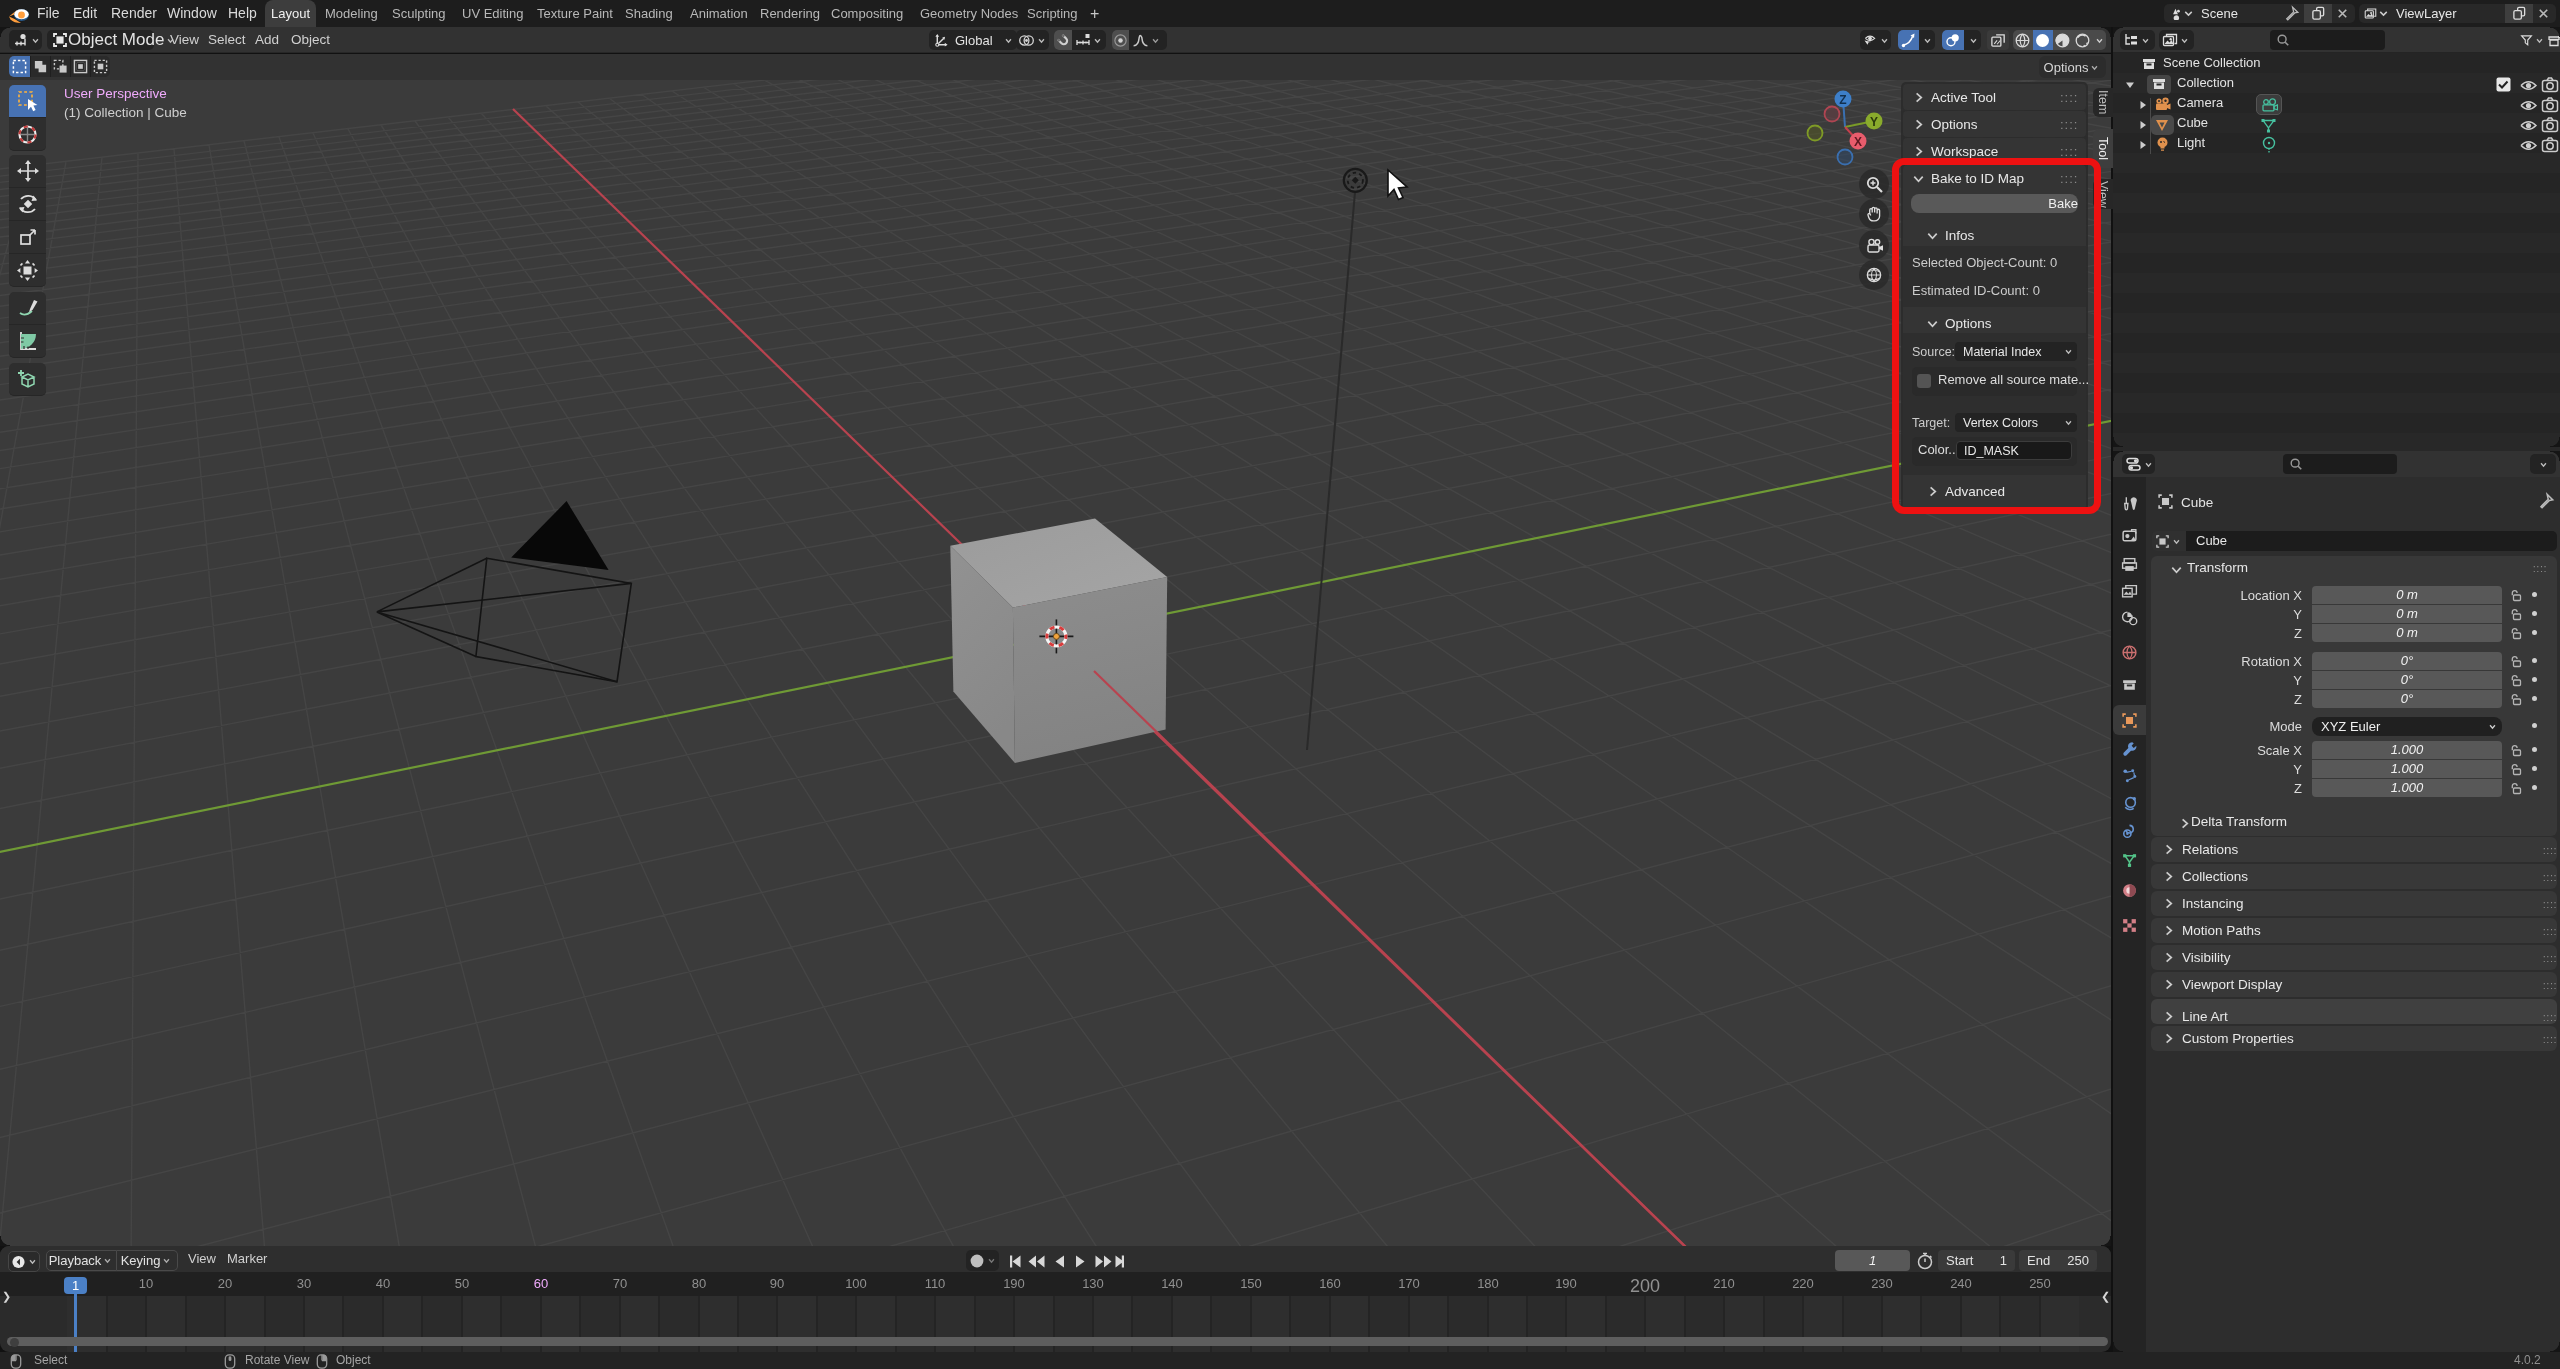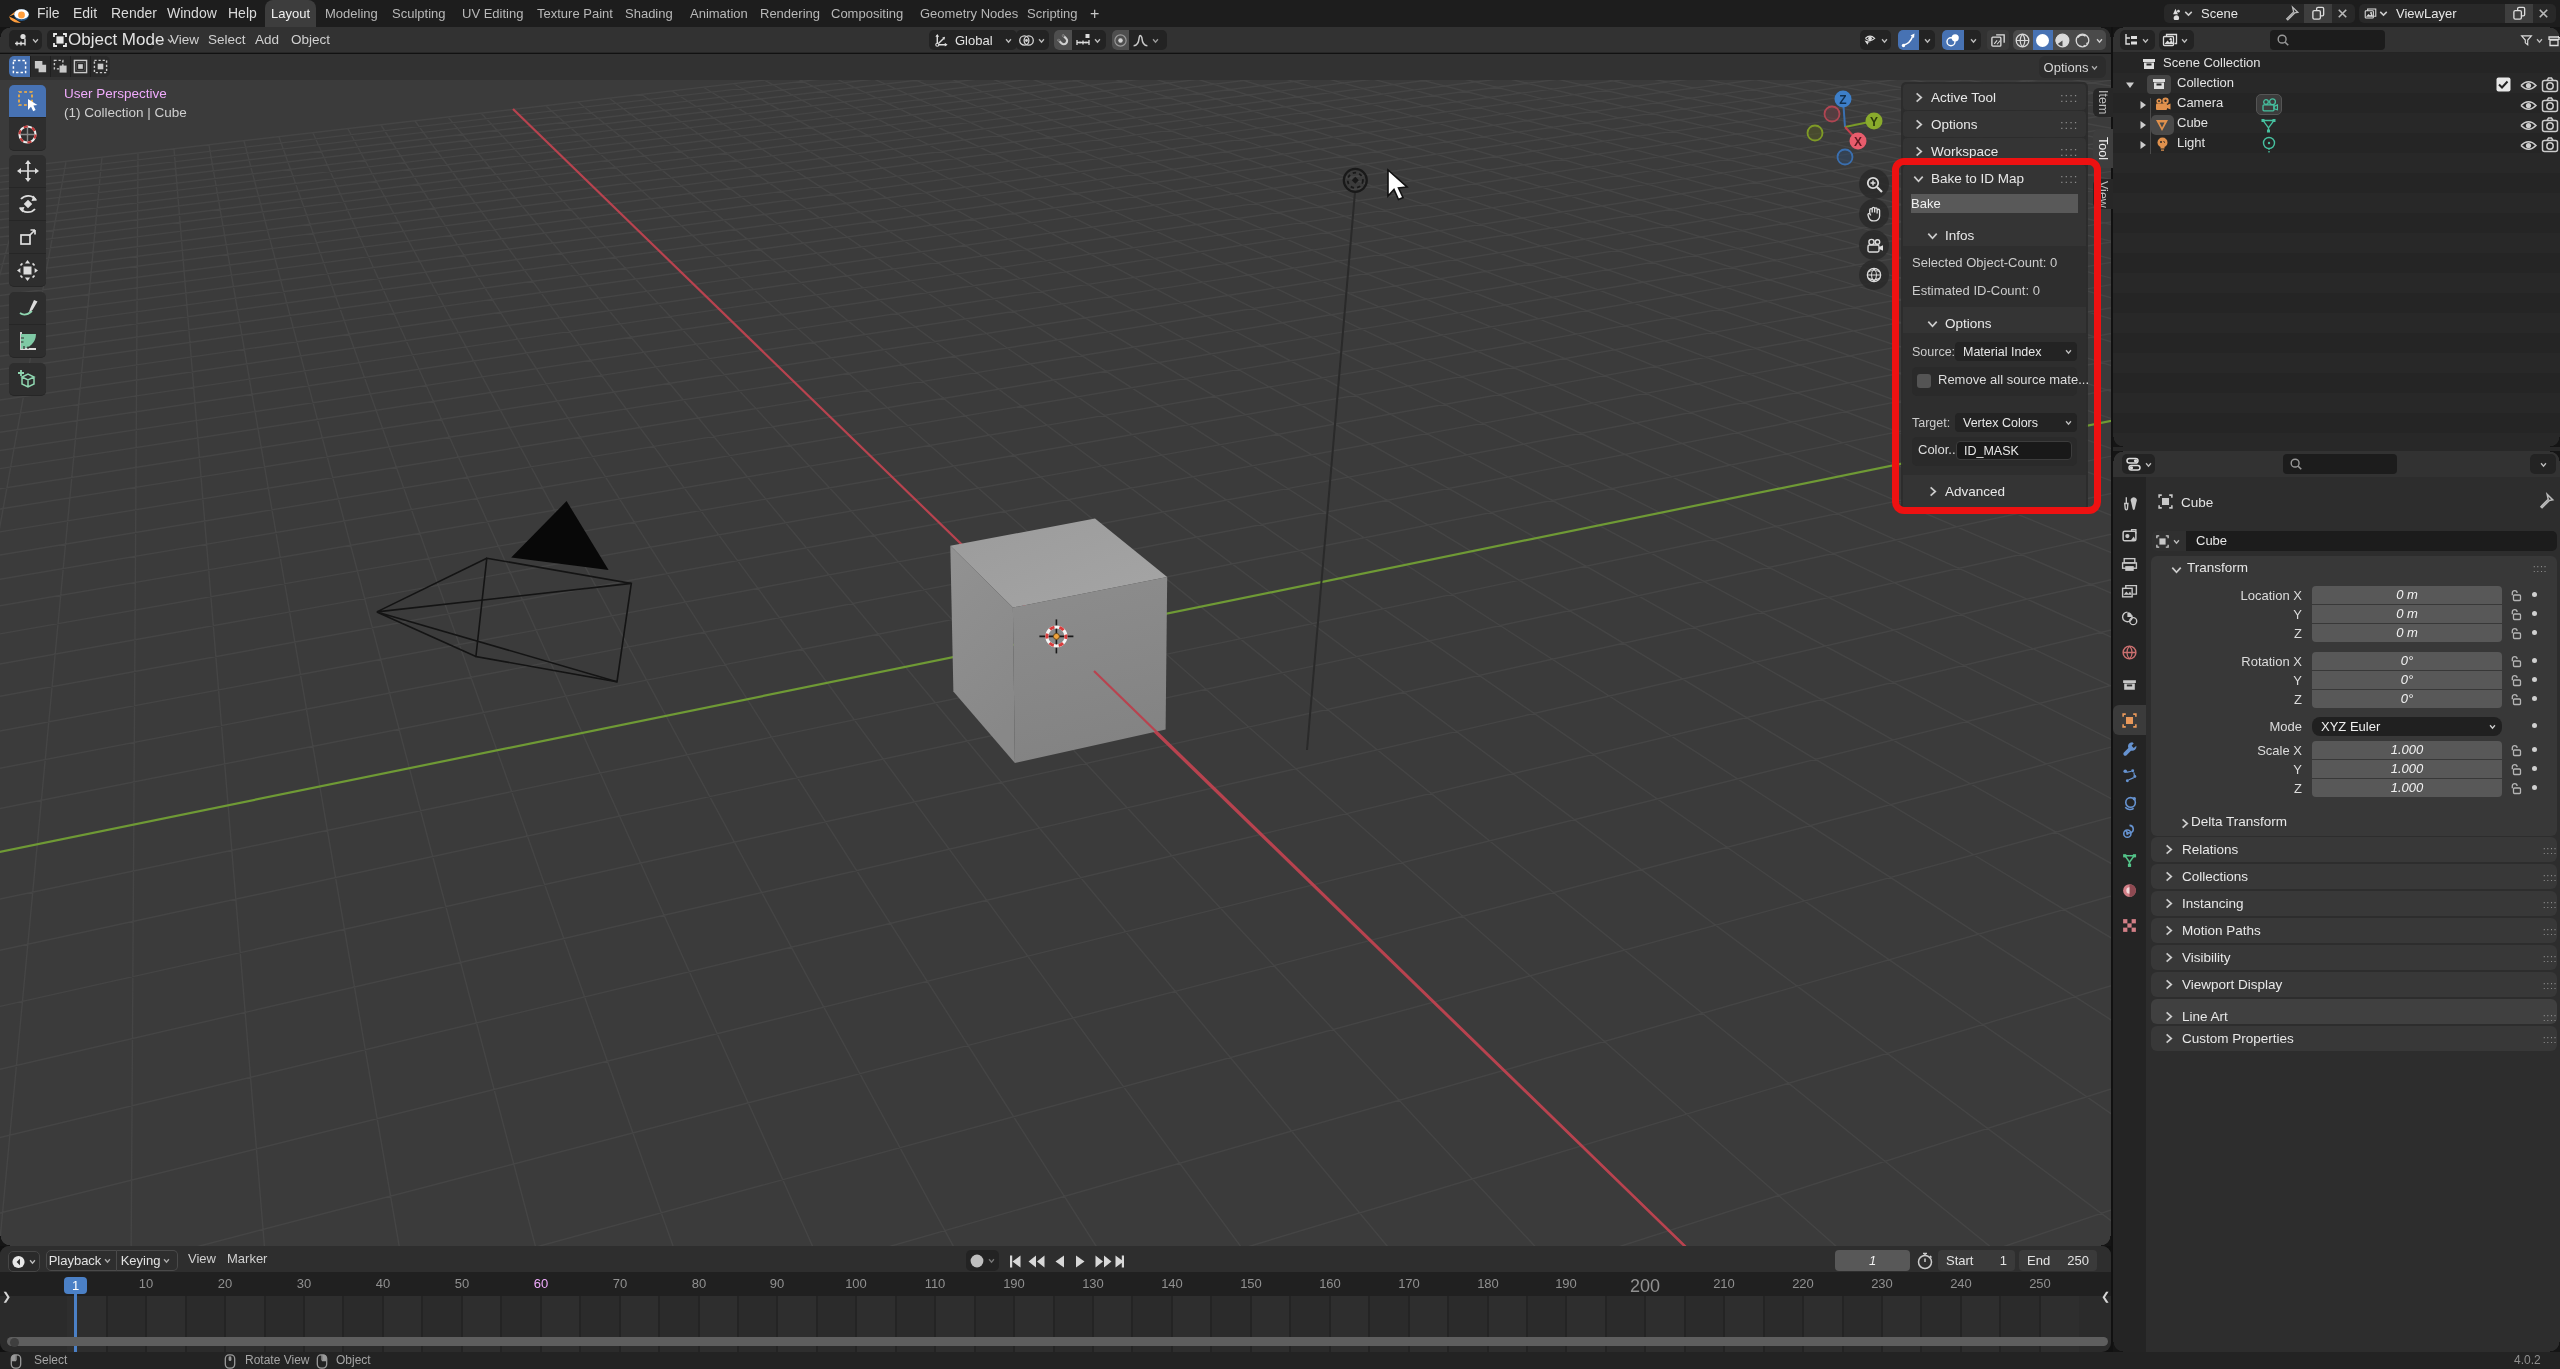--- a/index.html
+++ b/index.html
@@ -510,21 +510,21 @@
   </div>
   <div style="background:#343434;border-radius:4px;height:345px;position:relative">
     <div style="height:27px;display:flex;align-items:center">
       <svg class="pchev" viewBox="0 0 16 16">
             <path d="M3.5 6 L8 11 L12.5 6" stroke="#ccc" stroke-width="1.8" fill="none"></path>
           </svg>
       <span class="phead" style="flex:1;margin-left:5px">Bake to ID Map</span>
           <span class="ddots">::::</span>
     </div>
 
-    <div class="abs" style="left:8px;top:29px;width:167px;height:19px;background:#595959;border-radius:0;text-align:left;color:#f0f0f0;font-size:13px;line-height:19px">Bake</div>
+    <div class="abs" style="left:8px;top:29px;width:167px;height:19px;background:#595959;border-radius:8px;text-align:right;color:#f0f0f0;font-size:13px;line-height:19px">Bake</div>
     <div style="position:absolute;left:0;top:57px;width:100%;display:flex;align-items:center;height:26px">
       <svg class="pchev" style="margin-left:22px" viewBox="0 0 16 16">
             <path d="M3.5 6 L8 11 L12.5 6" stroke="#ccc" stroke-width="1.8" fill="none"></path>
           </svg>
       <span class="phead" style="margin-left:5px">Infos</span>
     </div>
     <div class="abs" style="left:0;top:81px;width:183px;height:61px;background:#2e2e2e">
       <span class="abs" style="left:9px;top:9px;color:#cccccc;font-size:13px">Selected Object-Count: 0</span>
       <span class="abs" style="left:9px;top:37px;color:#cccccc;font-size:13px">Estimated ID-Count: 0</span>
     </div>

